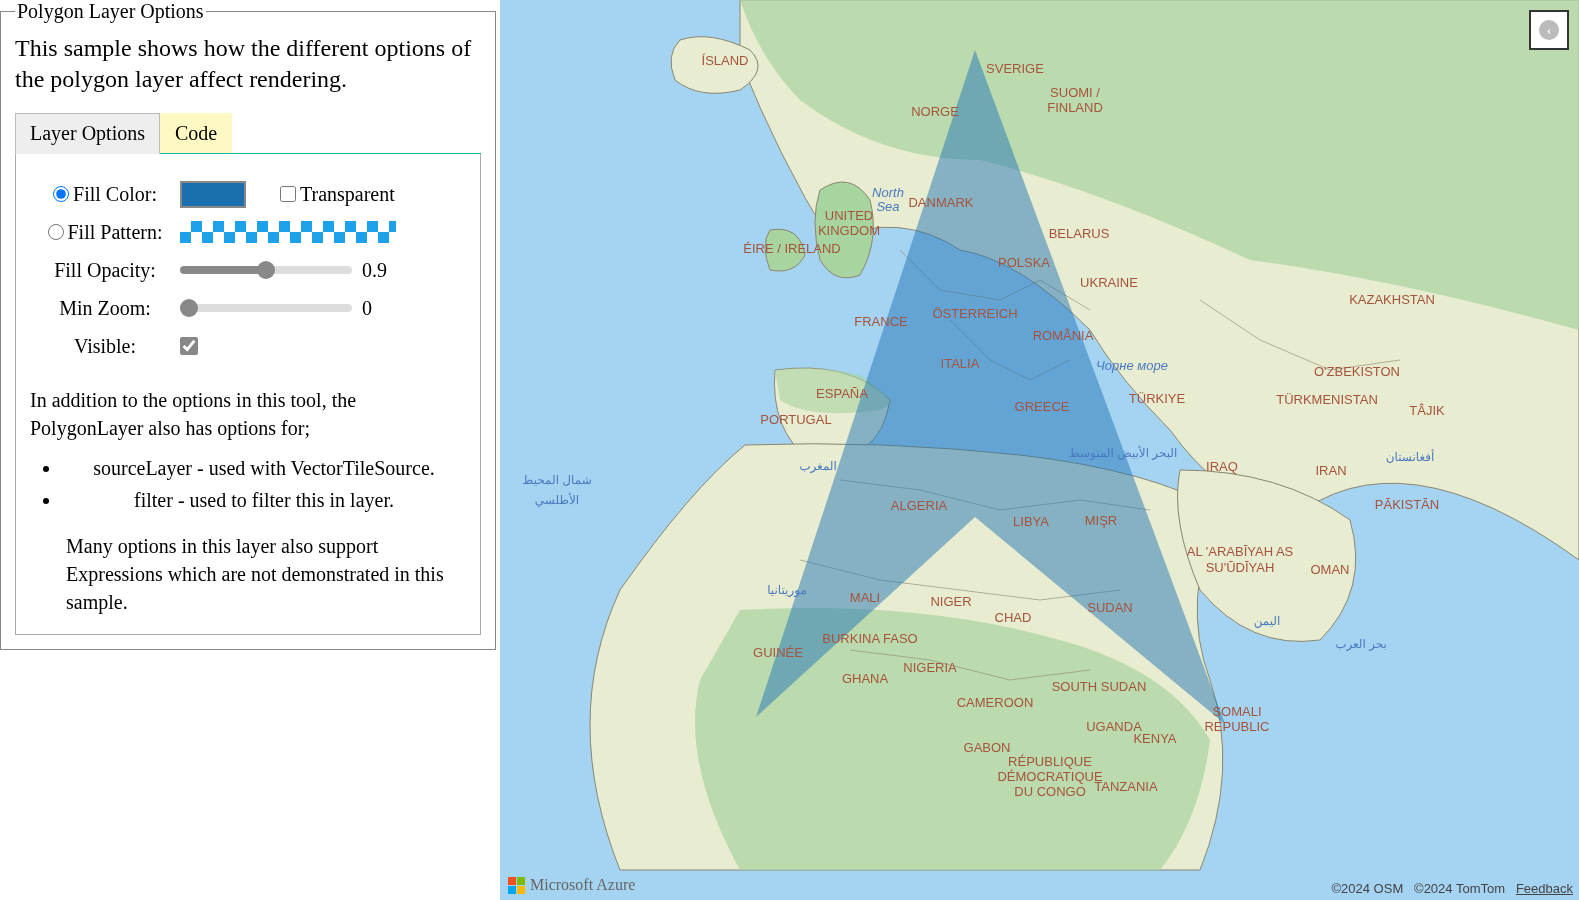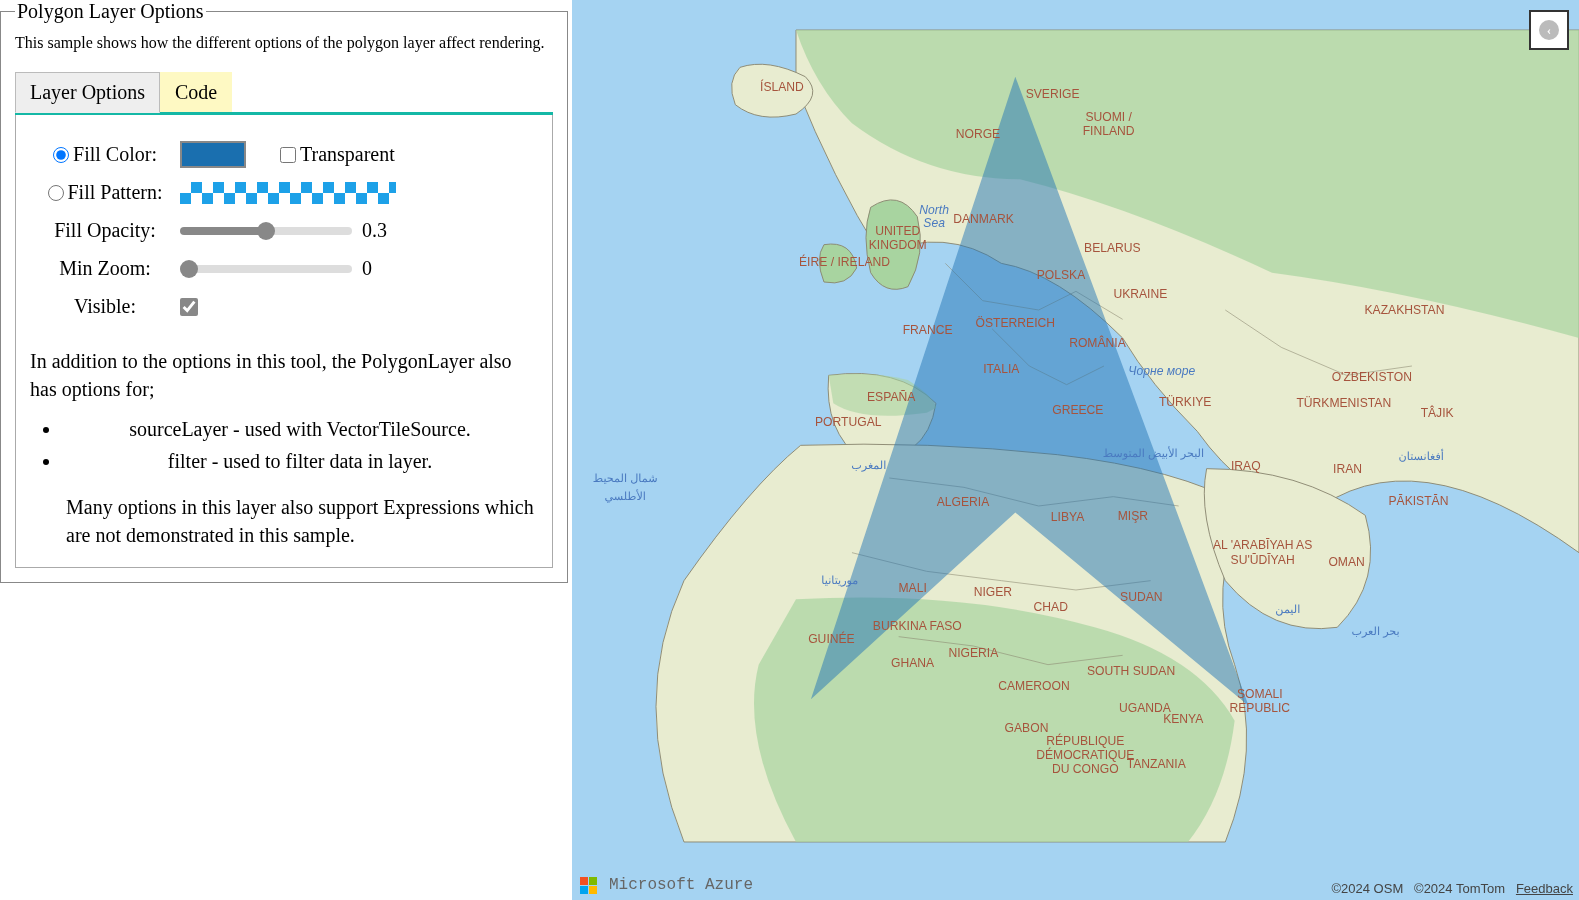--- a/index.html
+++ b/index.html
@@ -9,41 +9,41 @@
 }
 body {
   font-family: "Times New Roman", Times, serif;
   background: #fff;
   display: flex;
   width: 1579px;
   height: 900px;
   overflow: hidden;
 }
 .sidebar {
-  width: 572px;
+  width: 500px;
   padding: 0 4px 0 0;
   background: #fff;
 }
 fieldset {
   border: 1px solid #888;
   padding: 8px 14px 14px 14px;
   margin: 0;
 }
 legend {
   font-size: 20px;
   padding: 0 2px;
 }
 .description {
-  font-size: 16px;
+  font-size: 24px;
   margin: 2px 0 18px 0;
   line-height: 1.3;
 }
 .tabs {
   display: flex;
-  border-bottom: 3px solid #14b8a6;
+  border-bottom: 1px solid #14b8a6;
 }
 .tab {
   padding: 8px 14px;
   font-size: 20px;
   cursor: pointer;
   border: 1px solid transparent;
   border-bottom: none;
   background: #fef9c3;
 }
 .tab.active {
@@ -236,26 +236,26 @@
 }
 .map-attribution a {
   color: #444;
   text-decoration: underline;
   cursor: pointer;
 }
 .azure-logo {
   position: absolute;
   bottom: 6px;
   left: 8px;
-  font-family: Liberation Mono, monospace;
+  font-family: Liberation Serif, serif;
   font-size: 16px;
   color: #666;
   display: flex;
   align-items: center;
-  gap: 12px;
+  gap: 5px;
 }
 .ms-squares {
   display: inline-grid;
   grid-template-columns: 8px 8px;
   grid-template-rows: 8px 8px;
   gap: 1px;
 }
 .ms-squares span:nth-child(1){background:#f25022}
 .ms-squares span:nth-child(2){background:#7fba00}
 .ms-squares span:nth-child(3){background:#00a4ef}
@@ -297,21 +297,21 @@
         </label>
         <div class="option-controls">
           <div class="checker-pattern"></div>
         </div>
       </div>
 
       <div class="option-row">
         <span class="option-label">Fill Opacity:</span>
         <div class="option-controls">
           <input type="range" min="0" max="1" step="0.1" value="0.5" class="slider slider-fill-50" style="">
-          <span class="value-label">0.3</span>
+          <span class="value-label">0.9</span>
         </div>
       </div>
 
       <div class="option-row">
         <span class="option-label">Min Zoom:</span>
         <div class="option-controls">
           <input type="range" min="0" max="24" value="0" class="slider slider-fill-0" style="">
           <span class="value-label">0</span>
         </div>
       </div>
@@ -320,21 +320,21 @@
       <div class="option-row">
         <span class="option-label">Visible:</span>
         <div class="option-controls">
           <input type="checkbox" checked="" class="visible-check" style="">
         </div>
       </div>
 
       <p class="info-para">In addition to the options in this tool, the PolygonLayer also has options for;</p>
       <ul class="info-list">
         <li>sourceLayer - used with VectorTileSource.</li>
-        <li>filter - used to filter data in layer.</li>
+        <li>filter - used to filter this in layer.</li>
       </ul>
       <p class="info-footer">Many options in this layer also support Expressions which are not demonstrated in this sample.</p>
 
     </div>
   </fieldset>
 </div>
 
 <div class="map-container">
   <svg class="map-svg" viewBox="0 0 1079 900">
 

